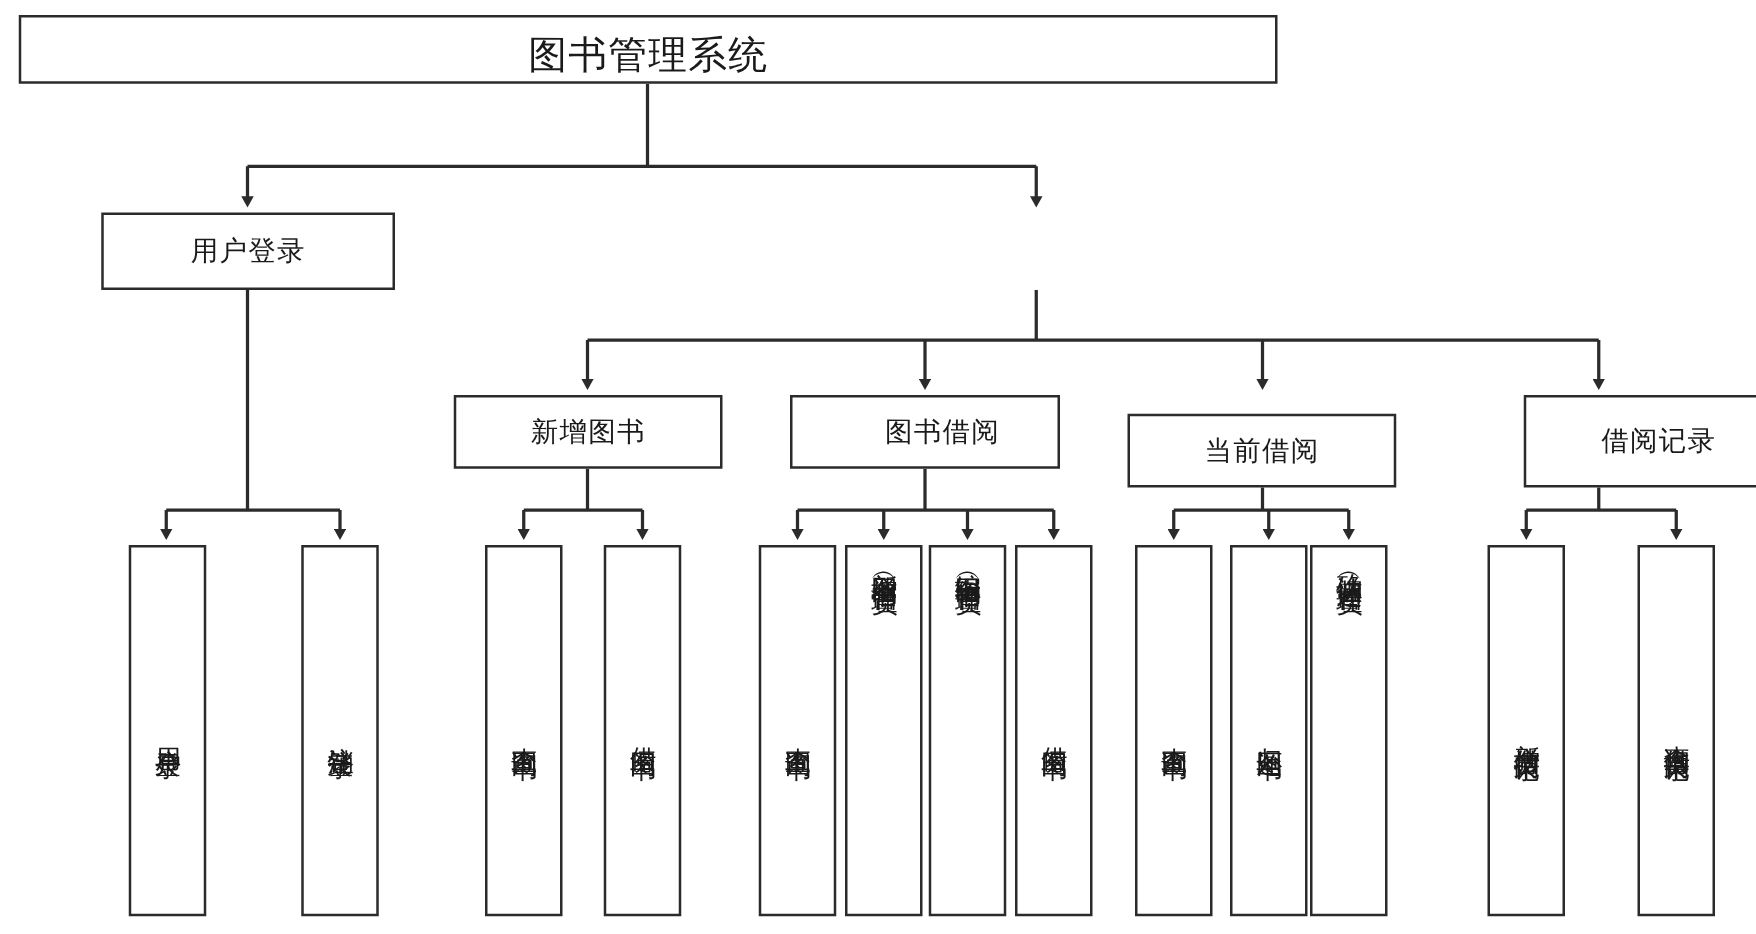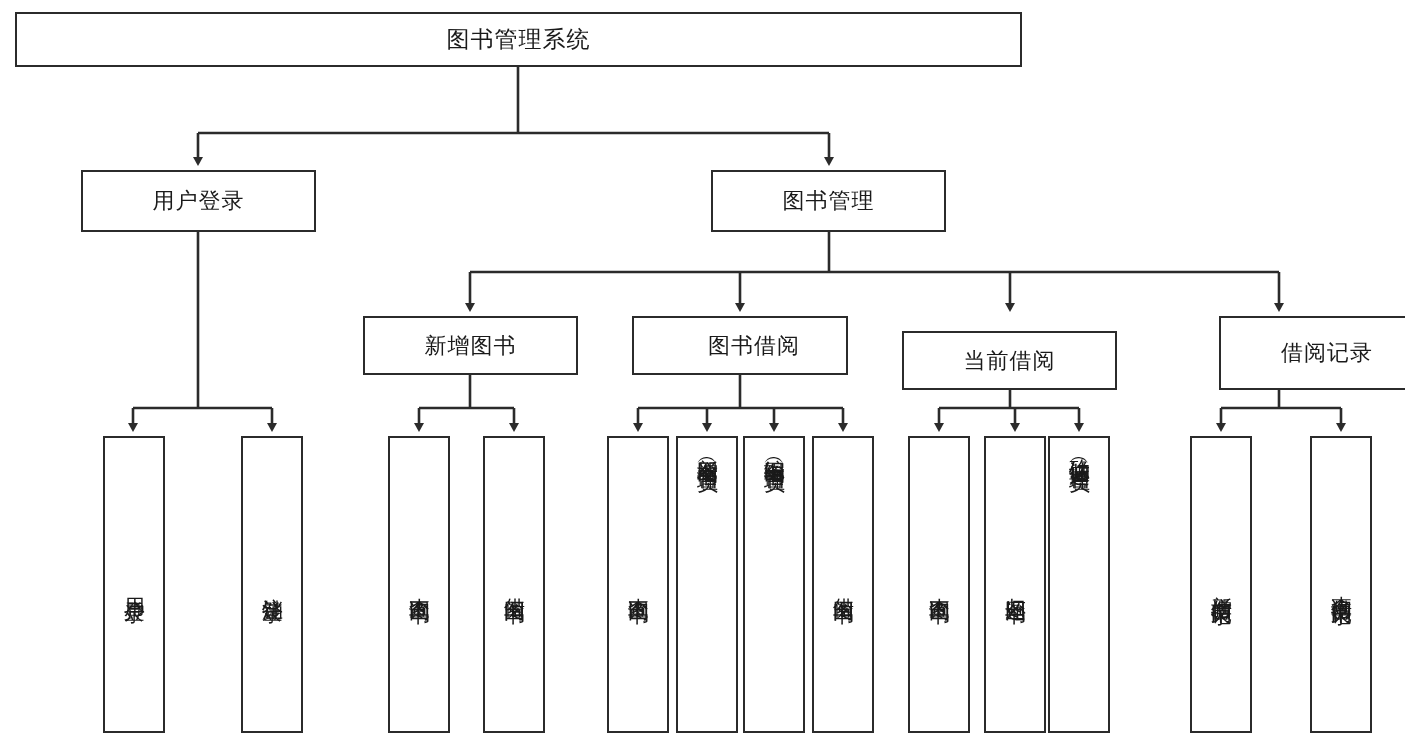--- a/index.html
+++ b/index.html
@@ -35,21 +35,22 @@
     display: flex;
     align-items: center;
     justify-content: center;
     color: #1a1a1a;
   }
   .node.horiz {
     font-size: 22px;
     letter-spacing: 1px;
   }
   .node.root {
-    font-size: 23px;
+    font-size: 31px;
+    align-items: flex-end;
   }
   .node.leaf {
     font-size: 21px;
     align-items: flex-start;
     justify-content: center;
     padding-top: 4px;
   }
   .vtext {
     writing-mode: vertical-rl;
     text-orientation: upright;
@@ -127,23 +128,20 @@
     </g>
   </svg>
 
   <div class="node horiz root" style="left:15px; top:12px; width:1007px; height:55px;">
     <span>图书管理系统</span>
   </div>
 
   <div class="node horiz" style="left:81px; top:170px; width:235px; height:62px;">
     <span>用户登录</span>
   </div>
-  <div class="node horiz" style="left:711px; top:170px; width:235px; height:62px;">
-    <span>图书管理</span>
-  </div>
 
   <div class="node horiz" style="left:363px; top:316px; width:215px; height:59px;">
     <span>新增图书</span>
   </div>
   <div class="node horiz" style="left:632px; top:316px; width:216px; height:59px;padding-left:28px;">
     <span>图书借阅</span>
   </div>
   <div class="node horiz" style="left:902px; top:331px; width:215px; height:59px;">
     <span>当前借阅</span>
   </div>

